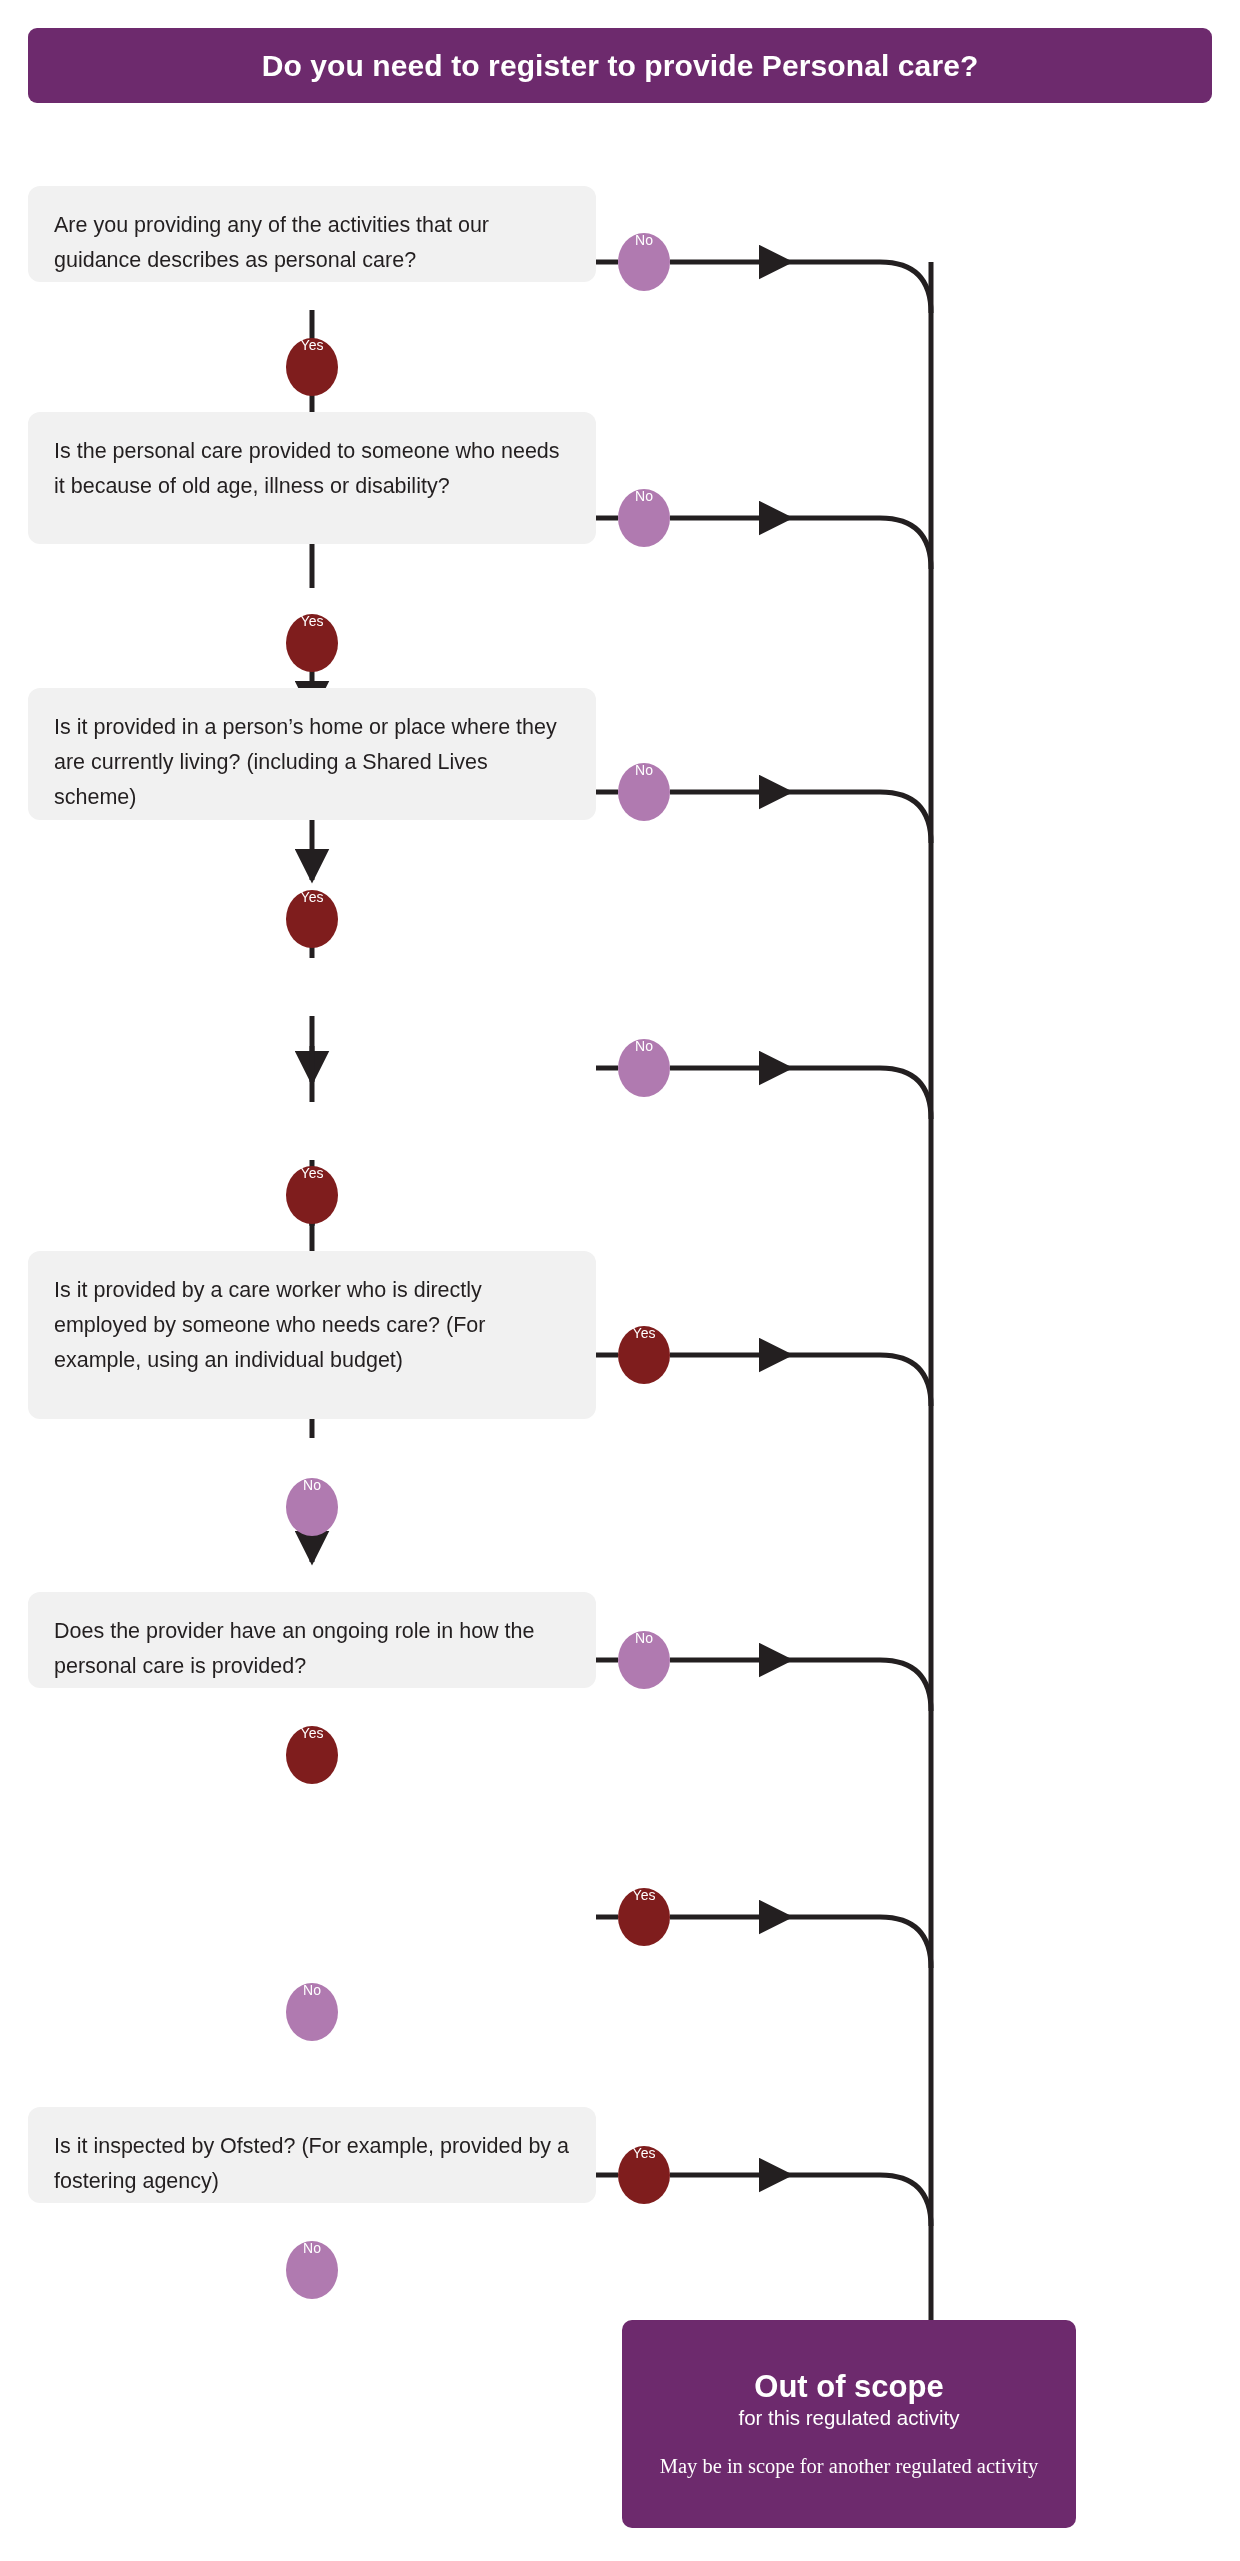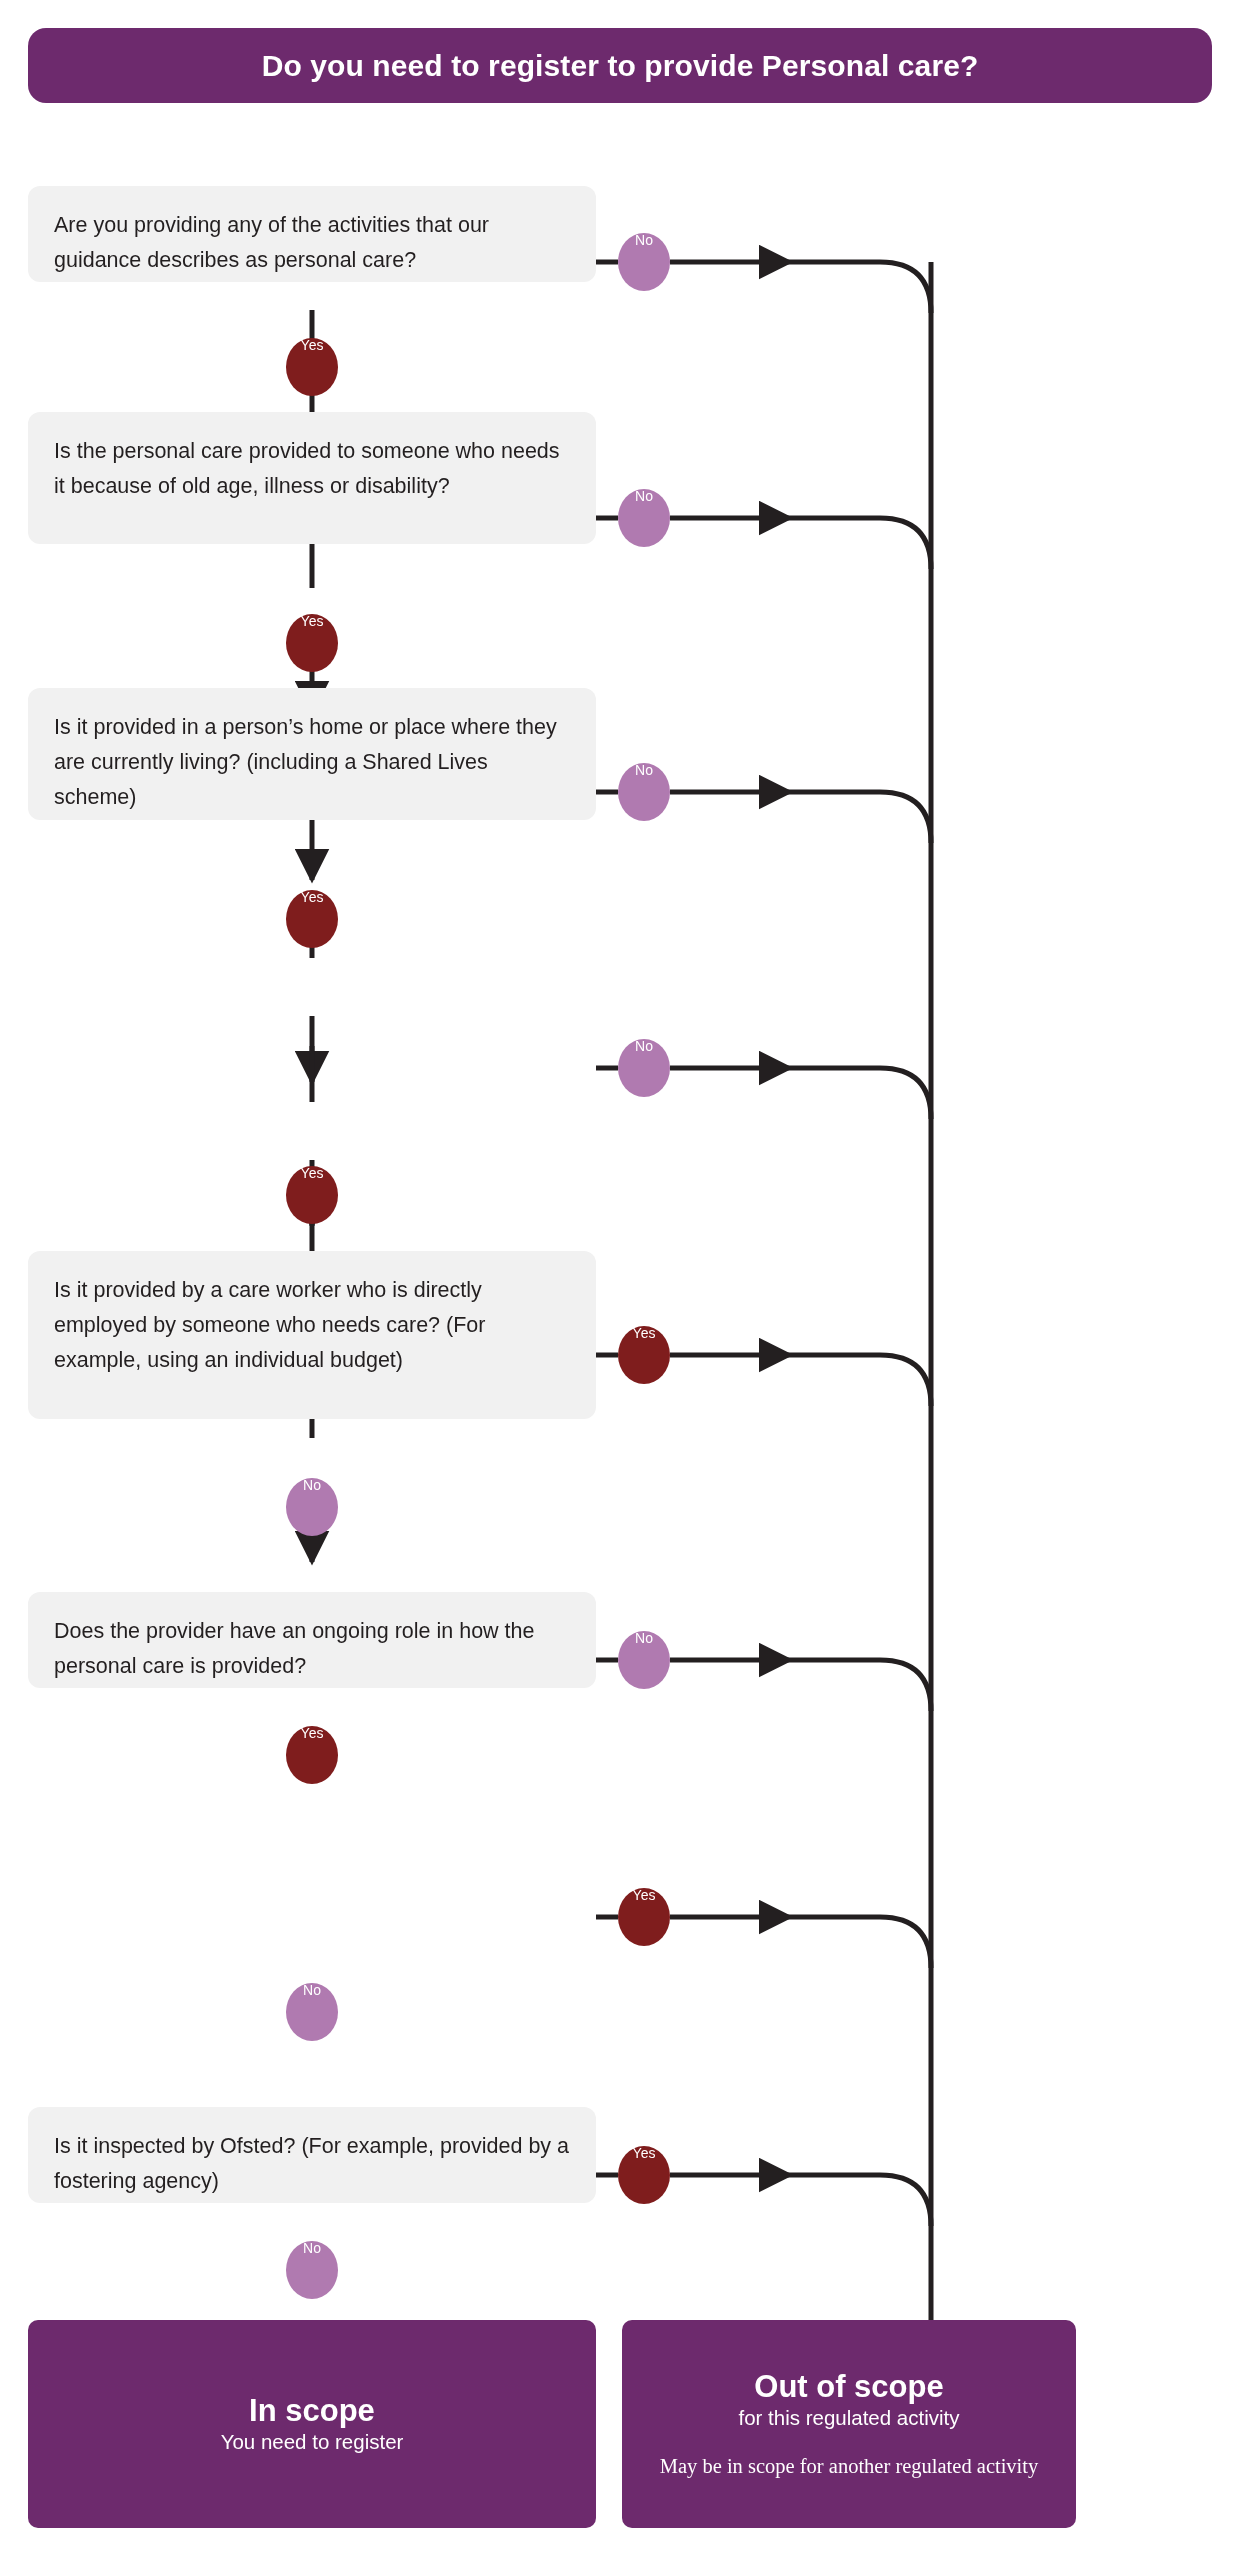--- a/index.html
+++ b/index.html
@@ -24,21 +24,21 @@
   }
 
   
   .banner {
     position: absolute;
     left: 28px;
     top: 28px;
     width: 1184px;
     height: 75px;
     background: #6d2a6d;
-    border-radius: 18px;
+    border-radius: 9px;
     display: flex;
     align-items: center;
     justify-content: center;
     color: #ffffff;
     font-size: 30px;
     font-weight: bold;
     letter-spacing: 0.1px;
     text-align: center;
     padding: 9px 20px;
   }
@@ -220,24 +220,20 @@
 
   <div class="qbox" id="q6" style="top:1592px;height:96px;">
     <span class="qtext">Does the provider have an ongoing role in how the personal care is provided?</span>
   </div>
 
 
   <div class="qbox" id="q8" style="top:2107px;height:96px;">
     <span class="qtext">Is it inspected by Ofsted? (For example, provided by a fostering agency)</span>
   </div>
 
-  <div class="outcome" id="outcome-in">
-    <span class="big">In scope</span>
-    <span class="small">You need to register</span>
-  </div>
 
   <div class="outcome" id="outcome-out">
     <span class="big">Out of scope</span>
     <span class="small">for this regulated activity</span>
     <span class="small gap">May be in scope for another regulated activity</span>
   </div>
 
   <div class="pill yes" style="left:286px;top:338px;">
     <span>Yes</span>
   </div>

